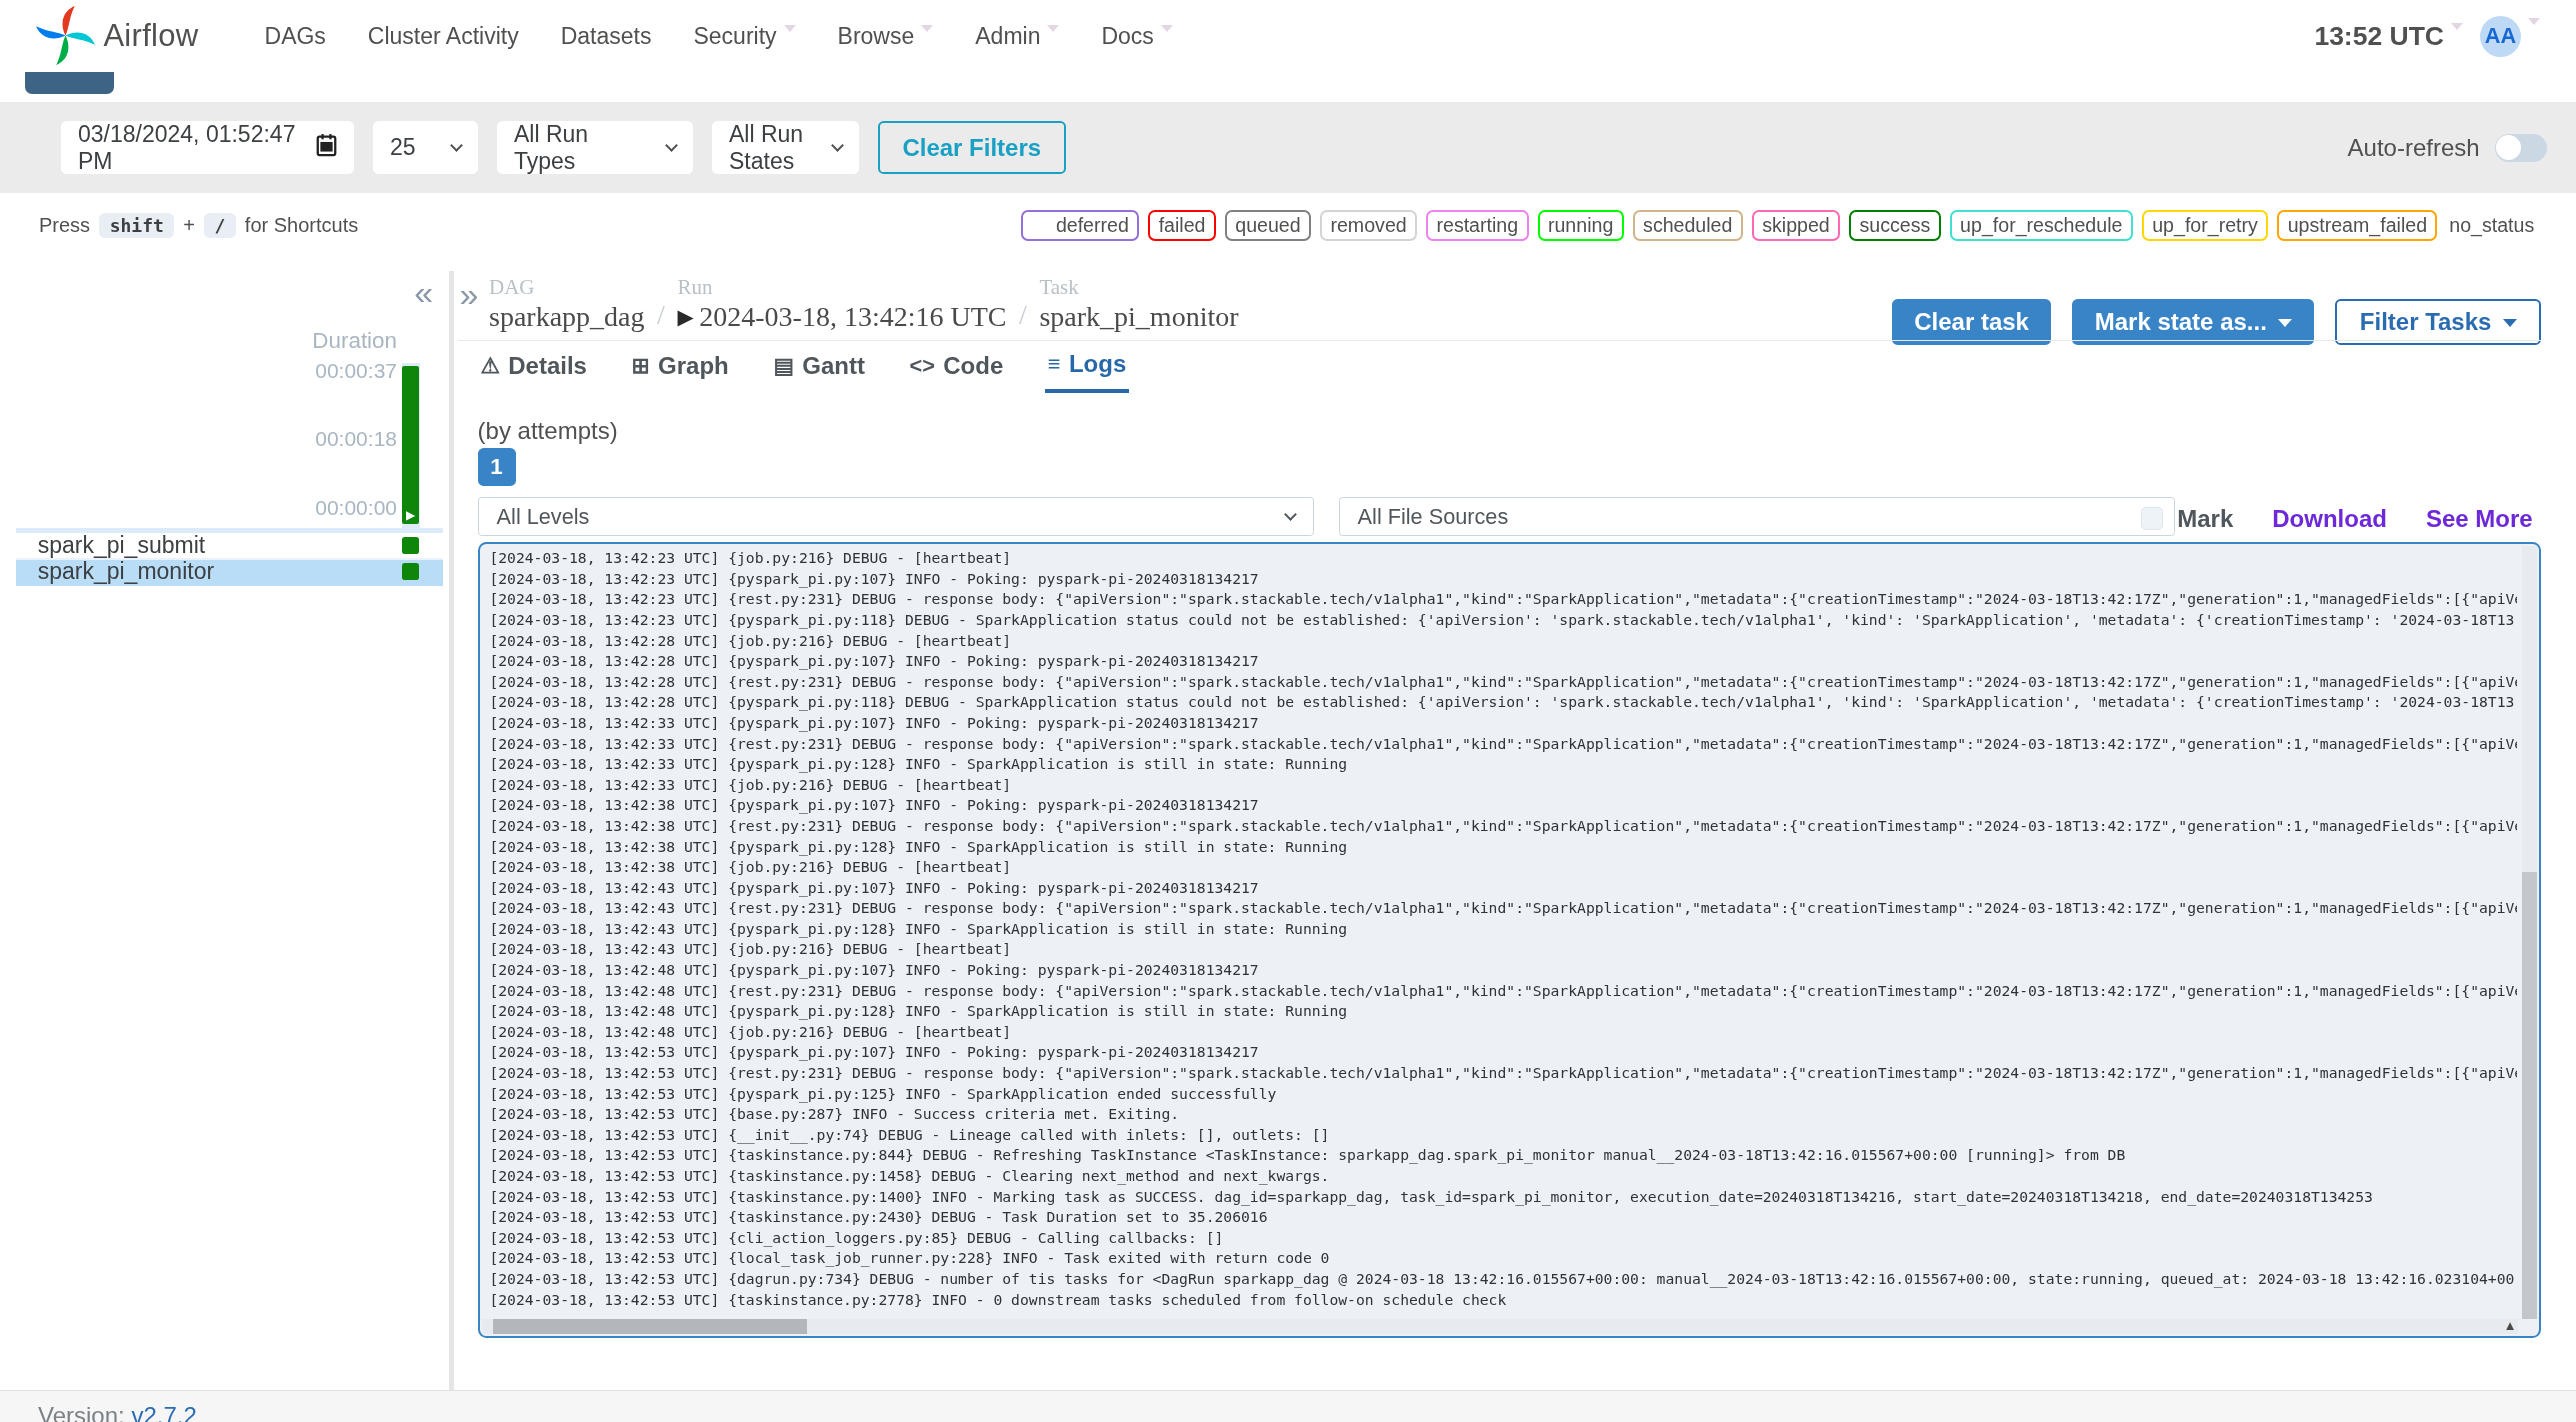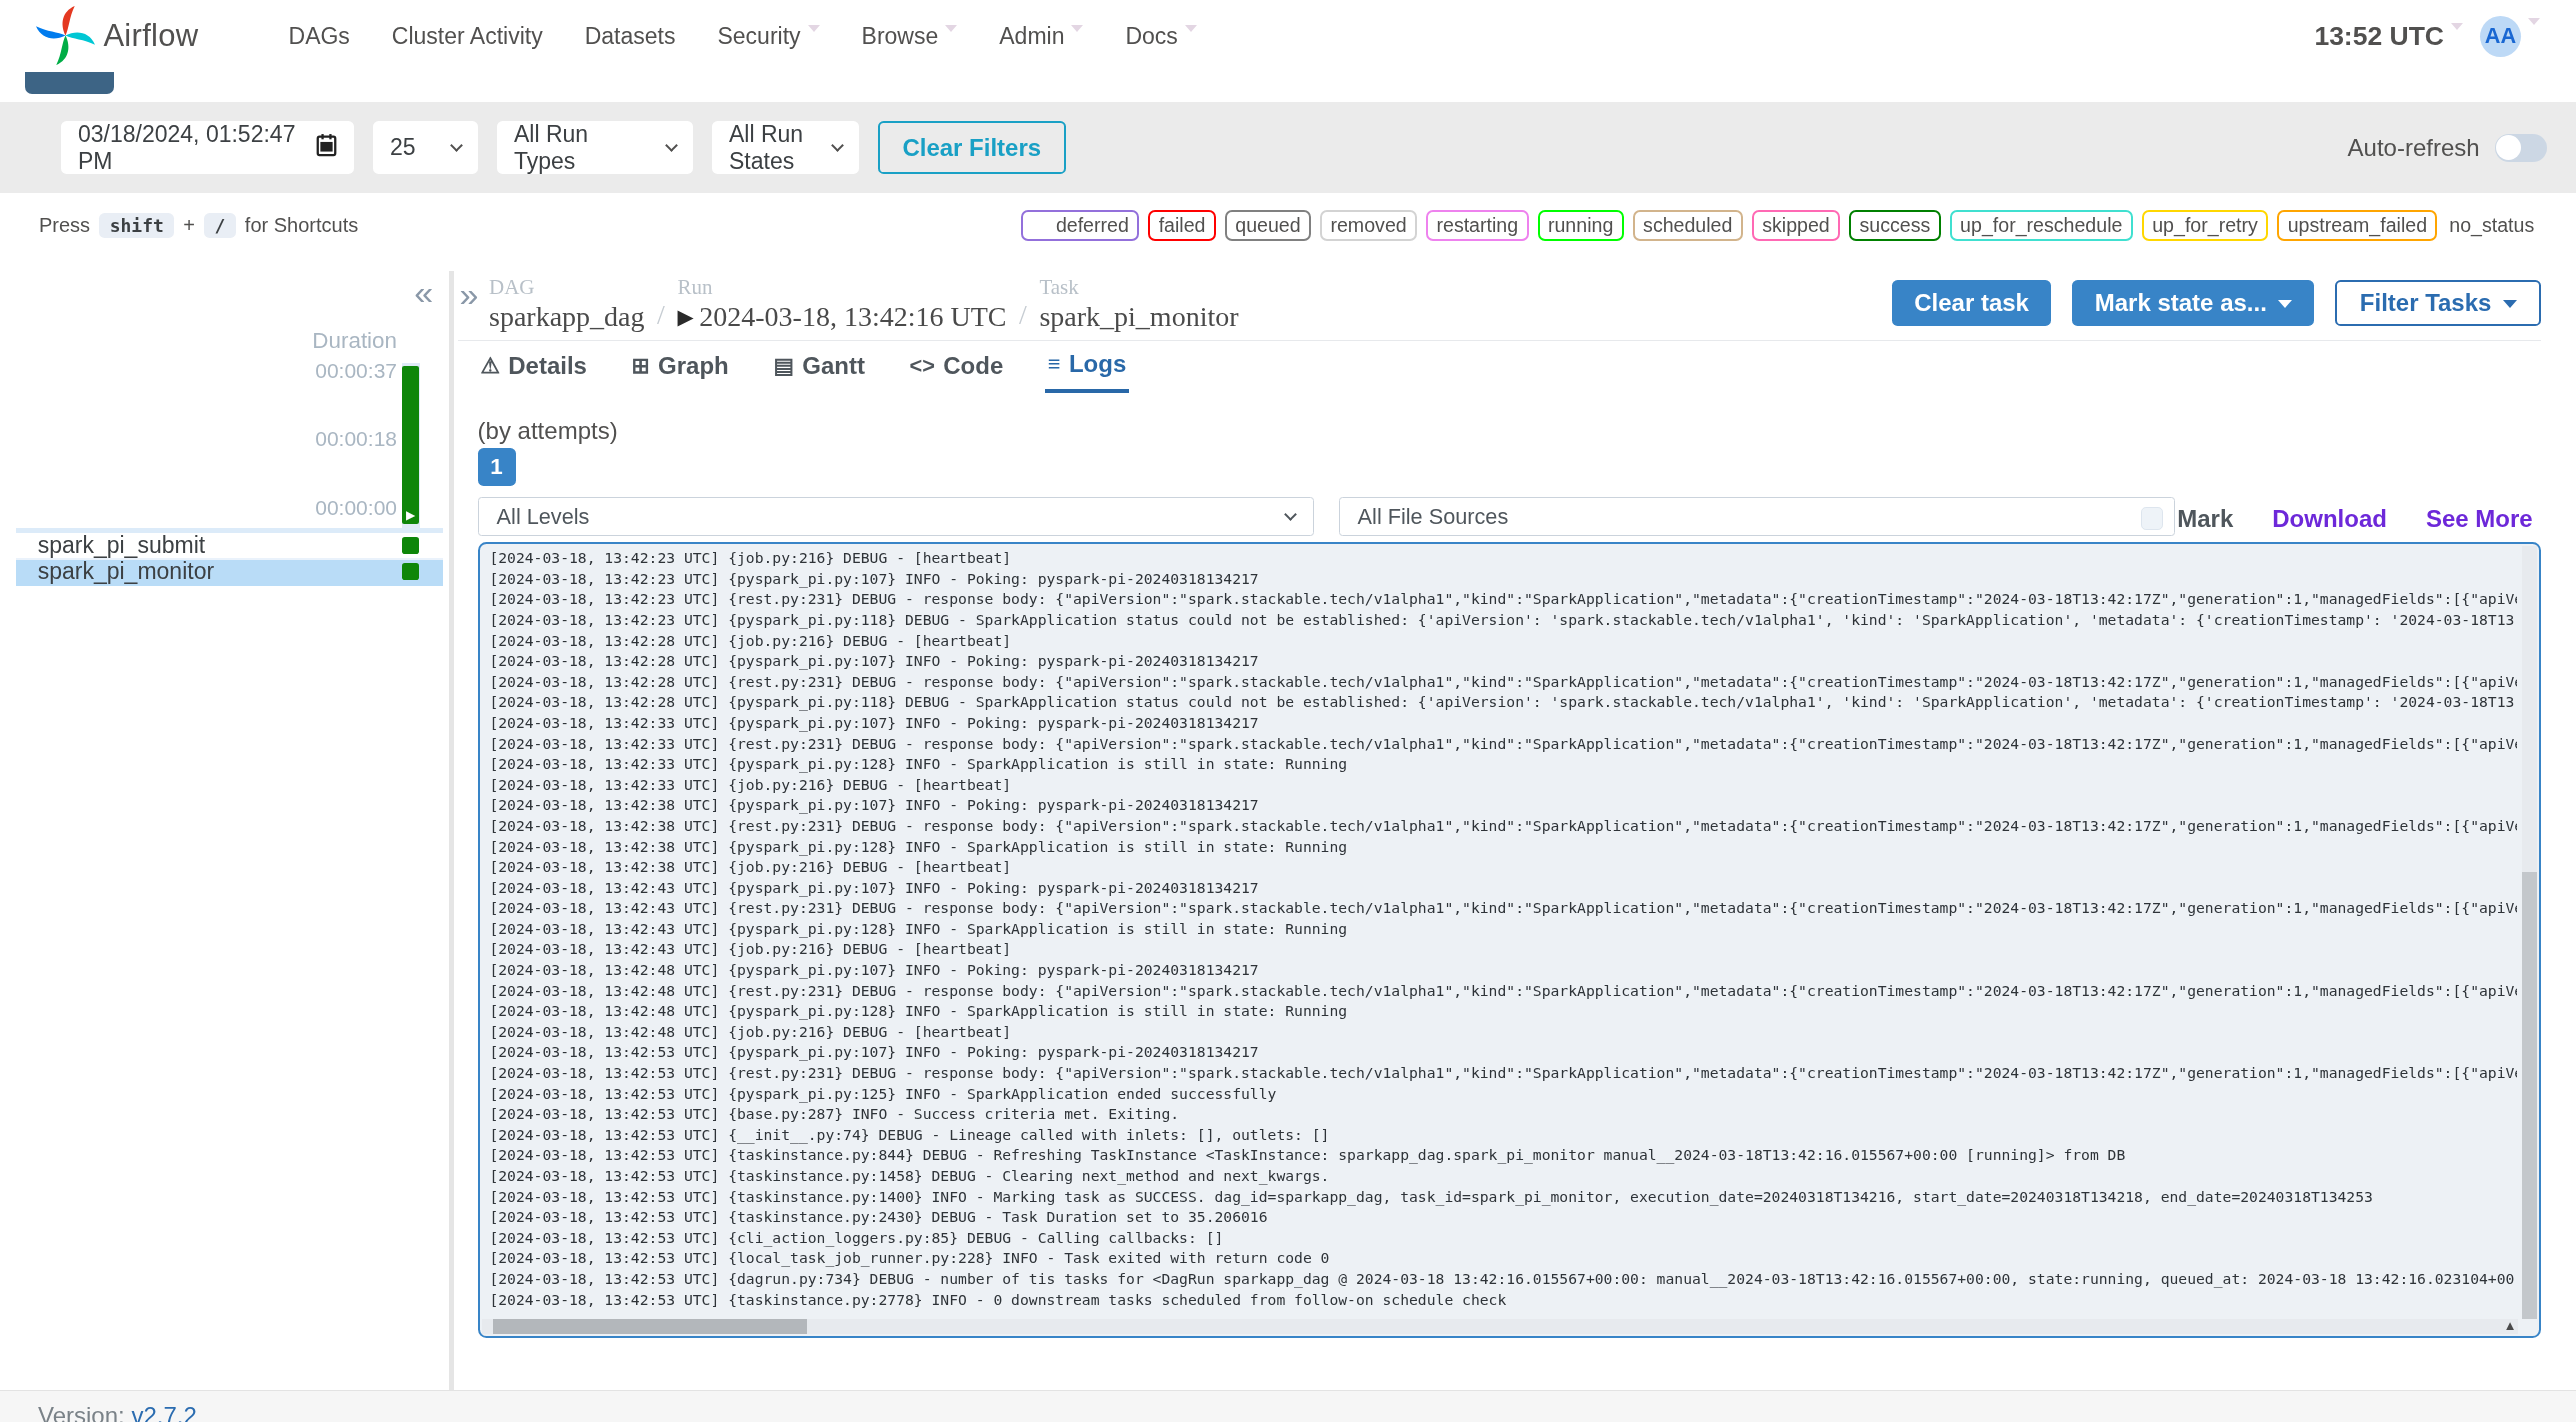--- a/index.html
+++ b/index.html
@@ -1,21 +1,21 @@
 <!DOCTYPE html>
 <html style="font-size:11.2px"><head>
 <meta charset="utf-8">
 <style>
   * { margin:0; padding:0; box-sizing:border-box; }
   html,body { width:2576px; height:1422px; background:#fff; overflow:hidden;
     font-family:"Liberation Sans", sans-serif; color:#51504f; position:relative; }
 
   
   .navbar { position:absolute; top:0; left:0; right:0; height:72px; background:#fff;
-    display:flex; align-items:center; padding:16px 36px; z-index:5;gap:24px; }
+    display:flex; align-items:center; padding:16px 36px; z-index:5; }
   .brand { display:flex; align-items:center; gap:8.4px; }
   .brand-name { font-size:31px; color:#51504f; letter-spacing:0.3px; }
   .nav-menu { display:flex; gap:42px; margin-left:66px; align-items:center; }
   .nav-item { font-size:23px; color:#51504f; display:flex; gap:7px; cursor:pointer; }
   .caret { width:0; height:0; border-left:6.3px solid transparent; border-right:6.3px solid transparent;
     border-top:7.7px solid #e3d6e3; margin-top:2.8px; }
   .nav-right { margin-left:auto; display:flex; align-items:center; gap:17px; }
   .clock { font-size:26.5px; font-weight:bold; color:#51504f; }
   .avatar { width:41px; height:41px; border-radius:50%; background:#bdd9f6; color:#1967d2;
     font-weight:bold; font-size:21.7px; display:flex; align-items:center; justify-content:center; }
@@ -73,21 +73,21 @@
 
   
   .main { position:absolute; left:458px; top:272px; width:2083px; height:1090px; }
   .expand-btn { position:absolute; left:1.4px; top:2.8px; font-size:34px; color:#8a98a8; cursor:pointer; }
   .breadcrumb { position:absolute; left:31px; top:2.8px; display:flex; align-items:flex-end; gap:12.6px;font-family:Liberation Serif, serif; }
   .crumb { display:flex; flex-direction:column; }
   .crumb-label { font-size:21px; color:#b8c0c8; margin-bottom:1.4px; }
   .crumb-value { font-size:28px; color:#4a4a4a; font-weight:500; display:flex; align-items:center; gap:5.6px; }
   .crumb-sep { font-size:28px; color:#c6ccd2; padding-bottom:2.1px; }
   .play-icon { font-size:21px; color:#2a2a2a; }
-  .actions { position:absolute; right:0; top:8px; display:flex; gap:21px; }
+  .actions { position:absolute; right:0; top:27px; display:flex; gap:21px; }
   .btn { height:46px; padding:0 22.4px; border-radius:5.6px; font-size:24px; font-weight:bold;
     display:flex; align-items:center; gap:11.2px; cursor:pointer; border:none; }
   .btn-blue { background:#3884c7; color:#fff; }
   .btn-outline { background:#fff; border:2.1px solid #2b6cb0; color:#2b6cb0; }
   .tri { width:0; height:0; border-left:7px solid transparent; border-right:7px solid transparent;
     border-top:8.4px solid currentColor; margin-top:2.8px; }
   .panel-divider { position:absolute; left:0; right:0; top:68px; height:1.4px; background:#e7e9ec; }
   .tab-bar { position:absolute; left:19.6px; top:78px; display:flex; gap:39px; }
   .tab { display:flex; align-items:center; gap:8.4px; font-size:24px; font-weight:bold; color:#4f565c;
     padding:0 2.8px 11.2px 2.8px; cursor:pointer; }

